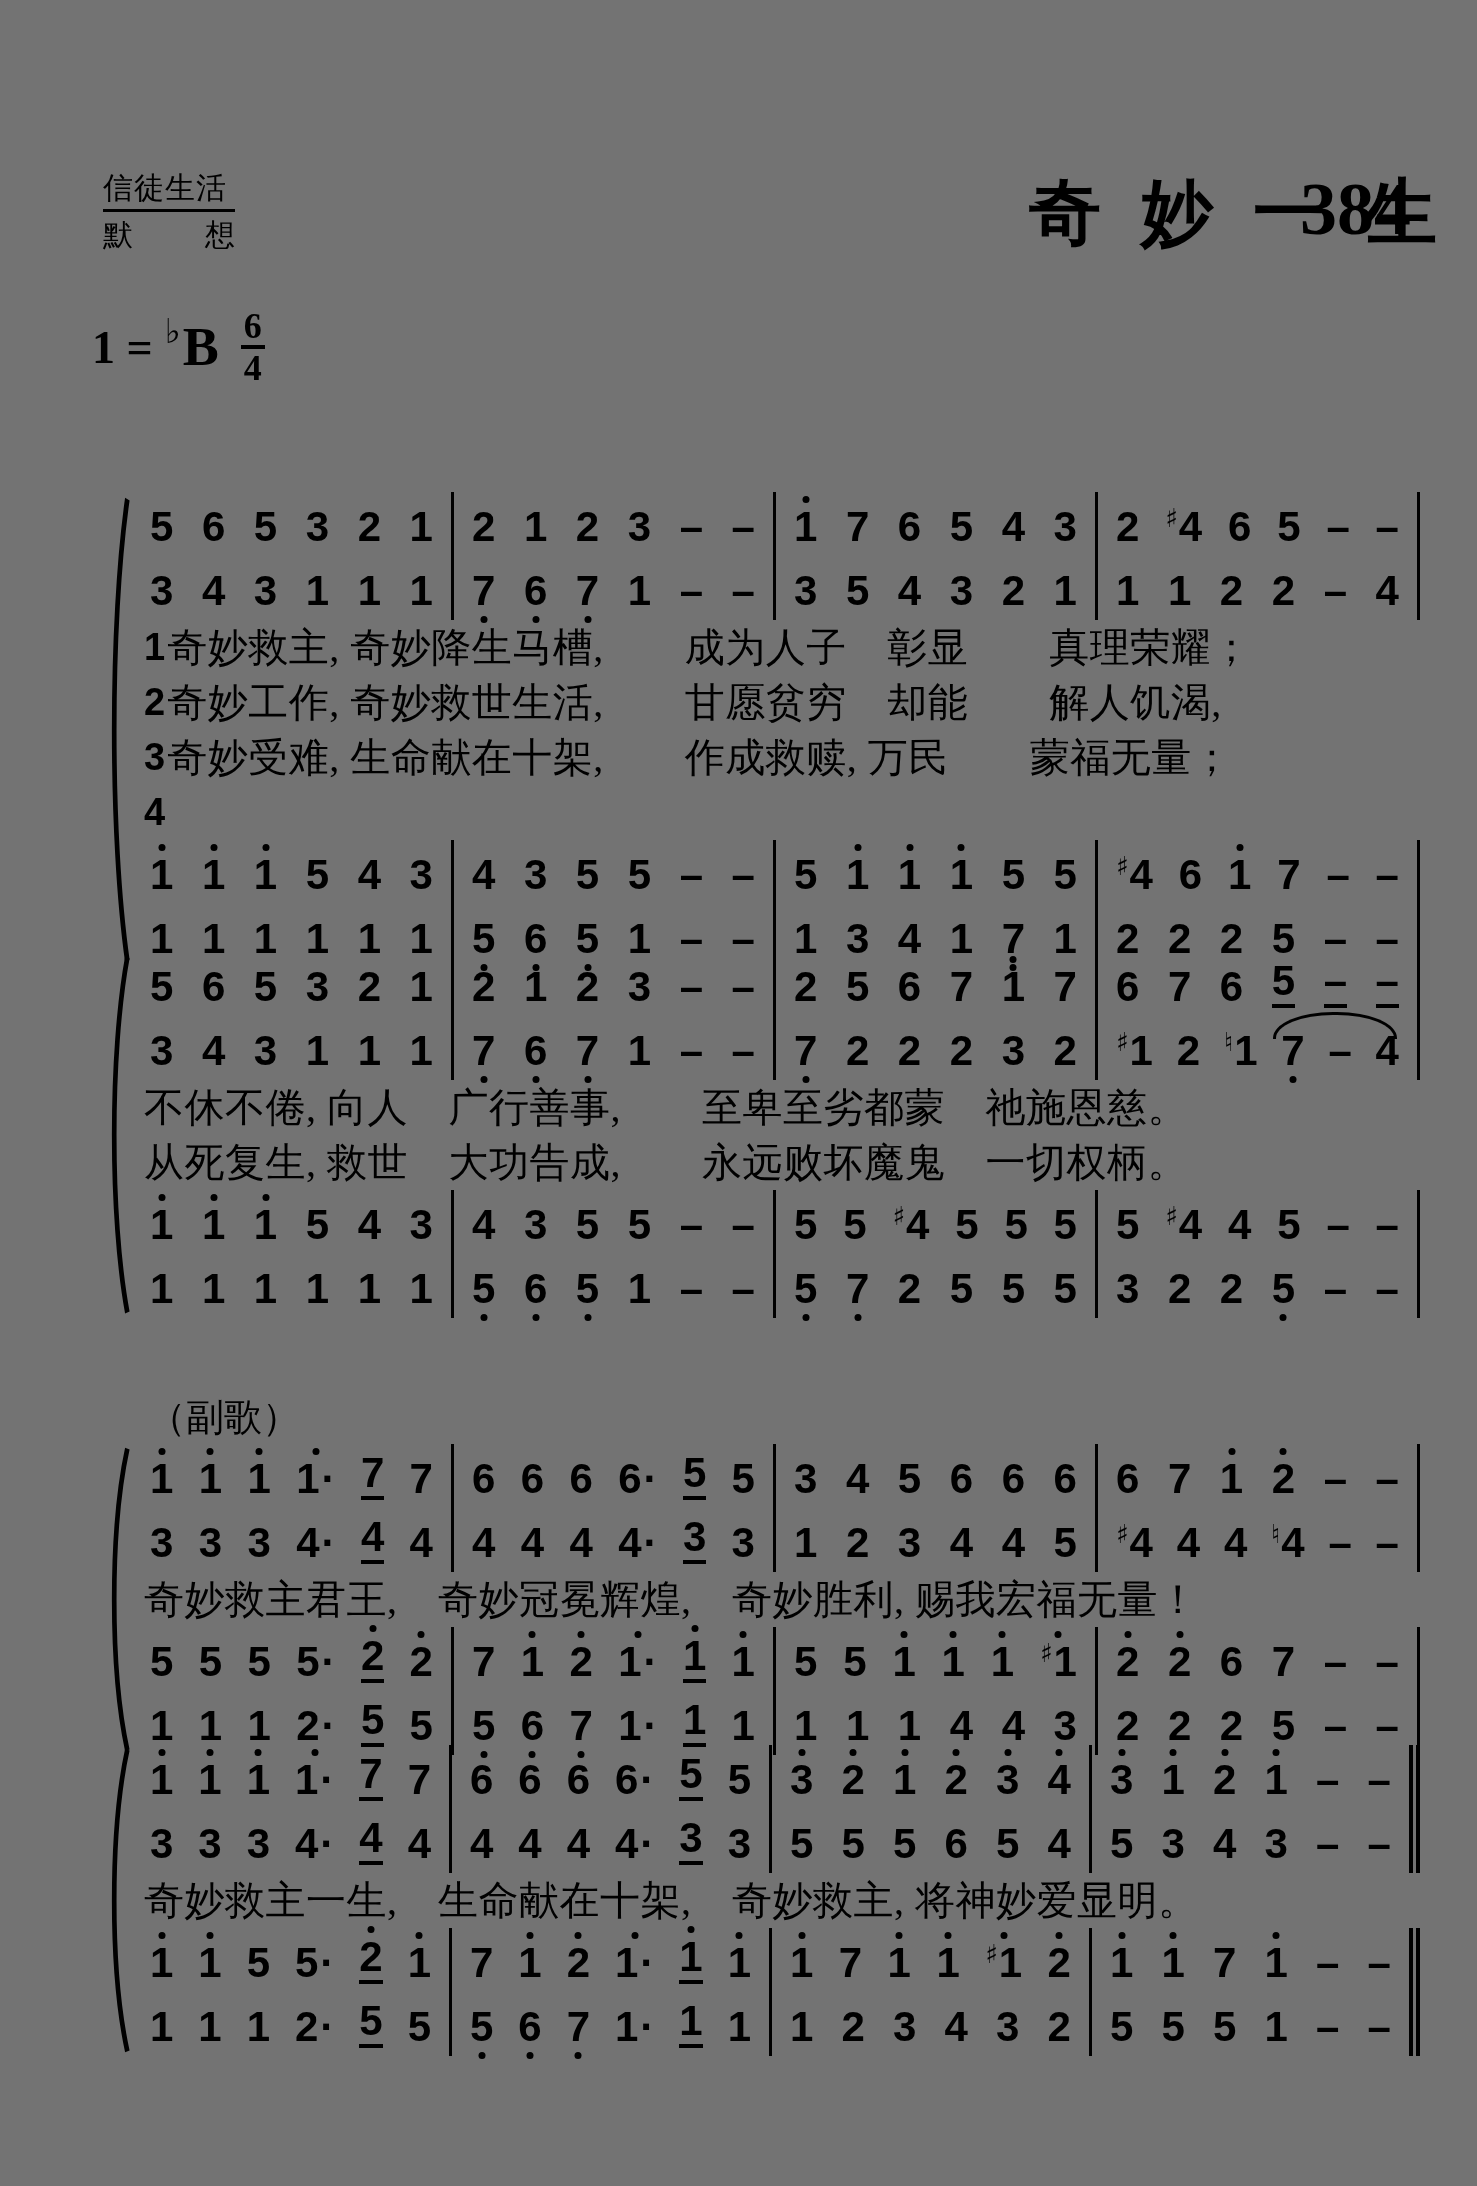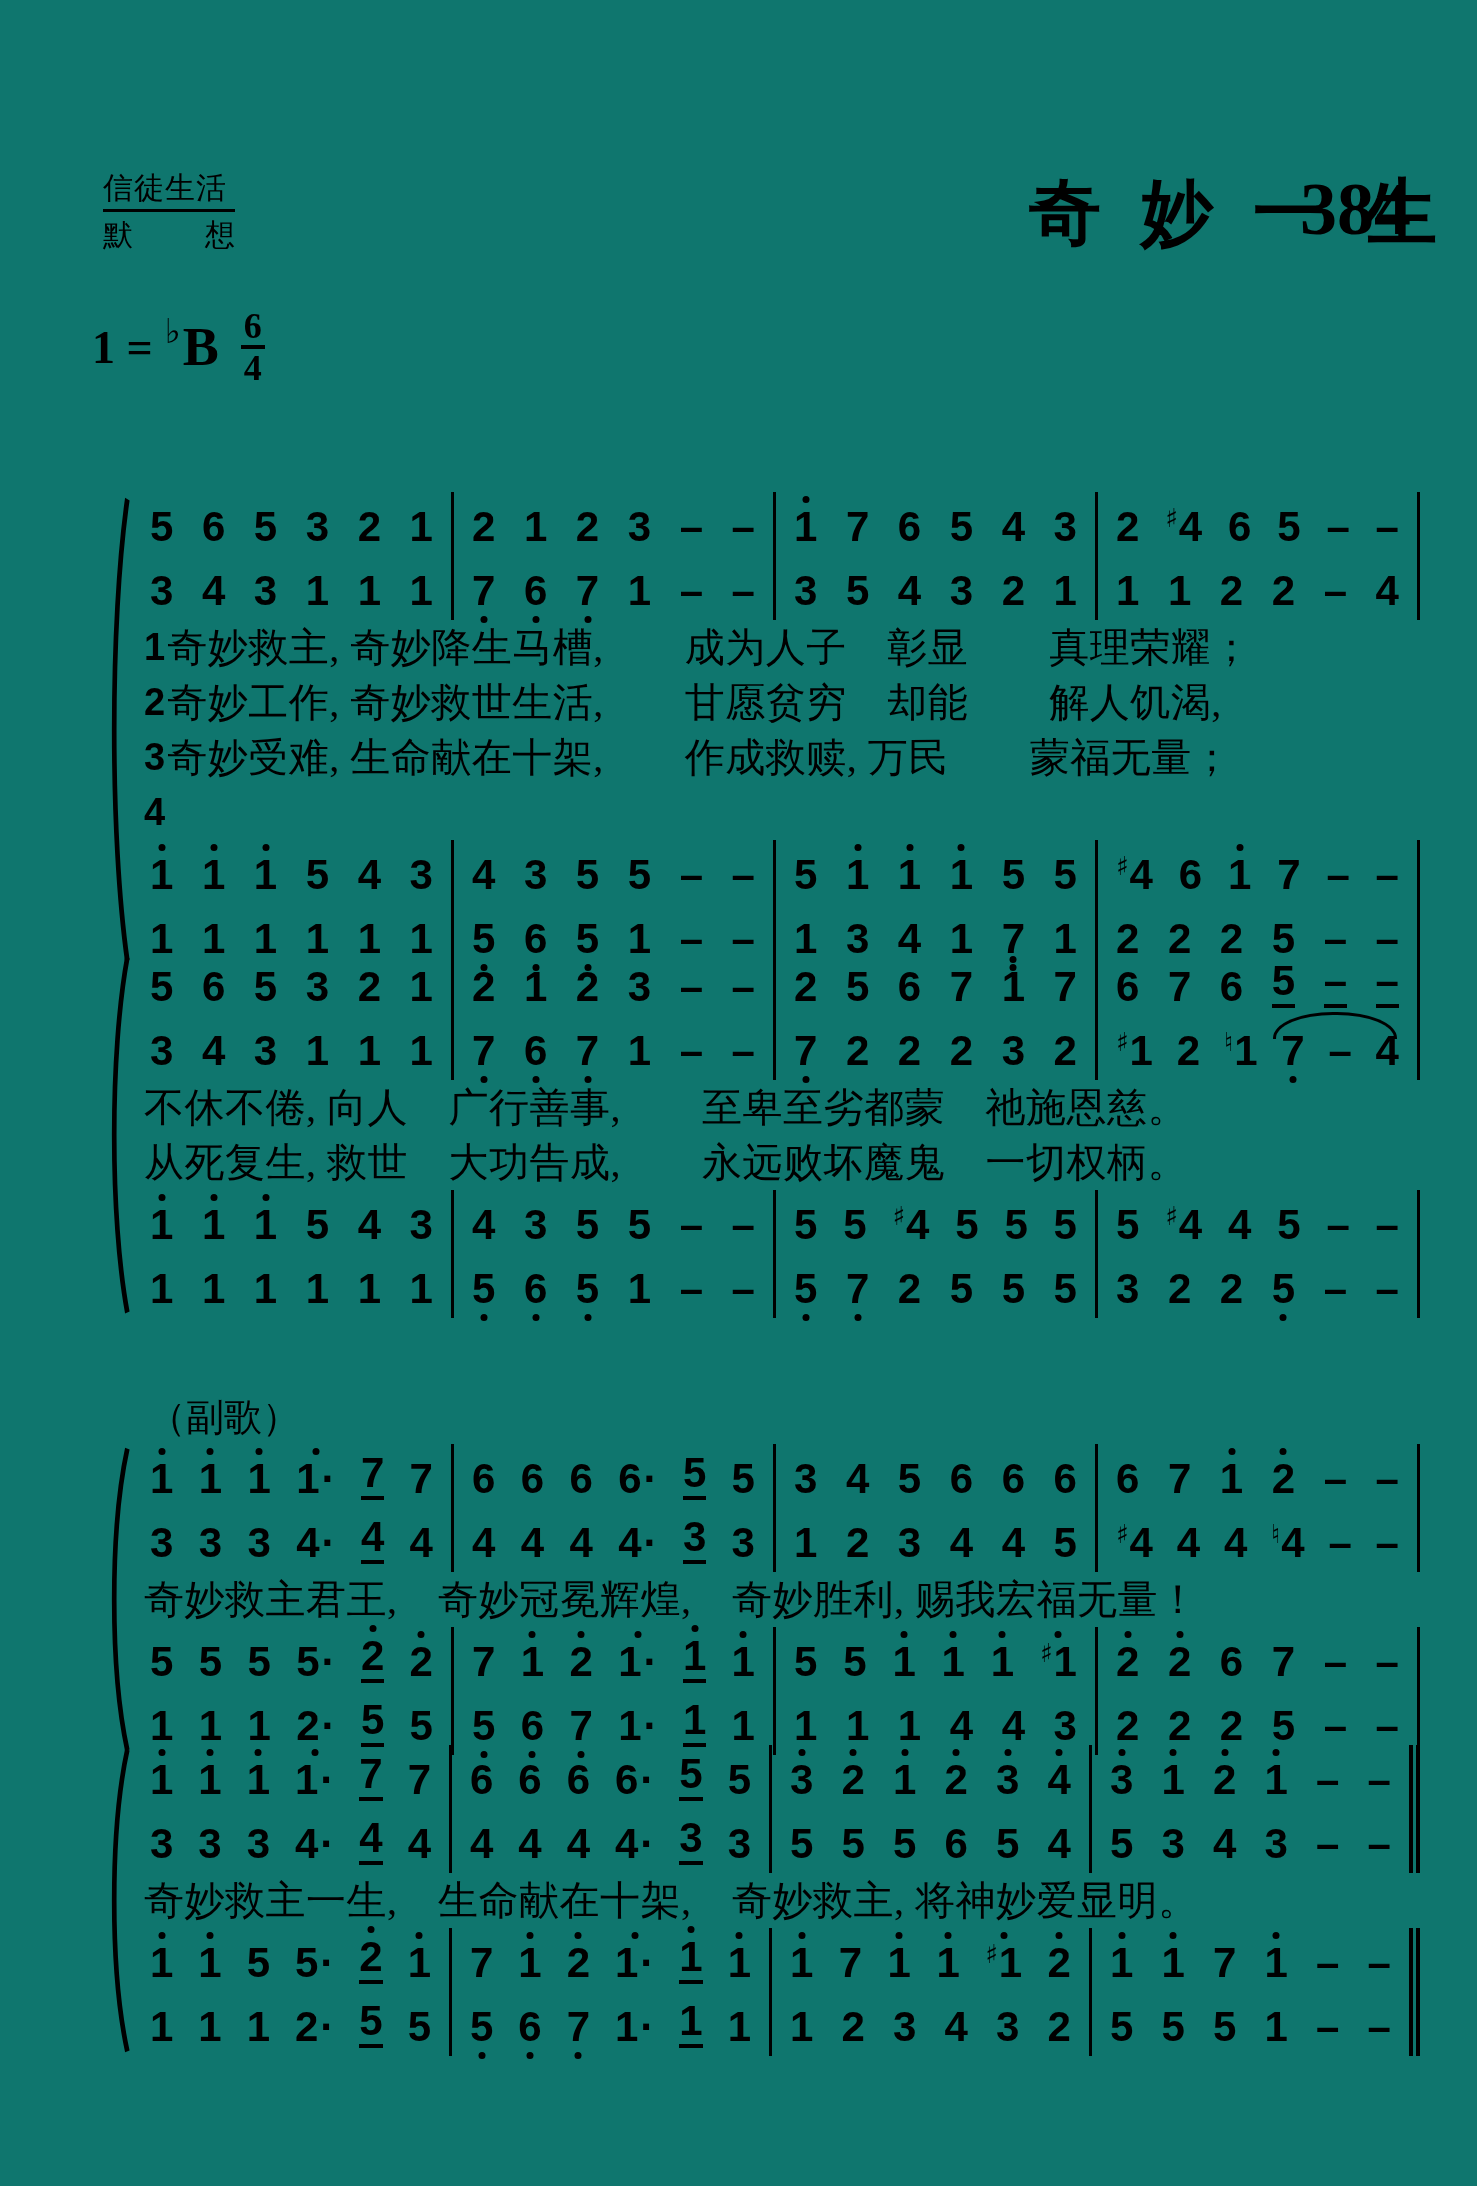--- a/index.html
+++ b/index.html
@@ -1,16 +1,16 @@
 <!DOCTYPE html>
 <html><head>
 <meta charset="utf-8">
 <style>
   html,body{margin:0;padding:0;background:#e8e8e8;}
-  .page{position:relative;width:1477px;height:2186px;background:#0f766e;margin:0 auto;
+  .page{position:relative;width:1477px;height:2186px;background:#737373;margin:0 auto;
         font-family:"Liberation Sans",sans-serif;color:#000;overflow:hidden;}
 
   
   .cat{position:absolute;left:103px;top:170px;width:132px;
        font-family:"Liberation Serif",serif;font-size:30px;line-height:1.2;}
   .cat1{display:block;border-bottom:3px solid #000;padding-bottom:3px;letter-spacing:1px;}
   .cat2{display:flex;justify-content:space-between;padding-top:5px;}
   .title{position:absolute;left:0;right:0;top:176px;text-align:right;
          font-size:72px;font-weight:700;letter-spacing:40px;padding-left:40px;line-height:1;}
   .num384{position:absolute;left:1300px;top:172px;

